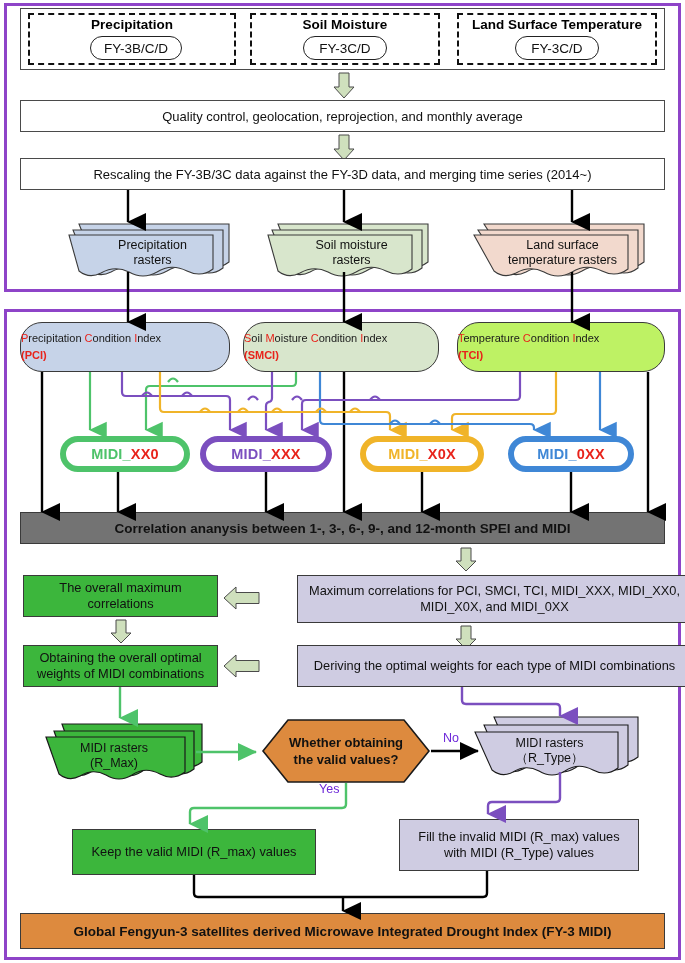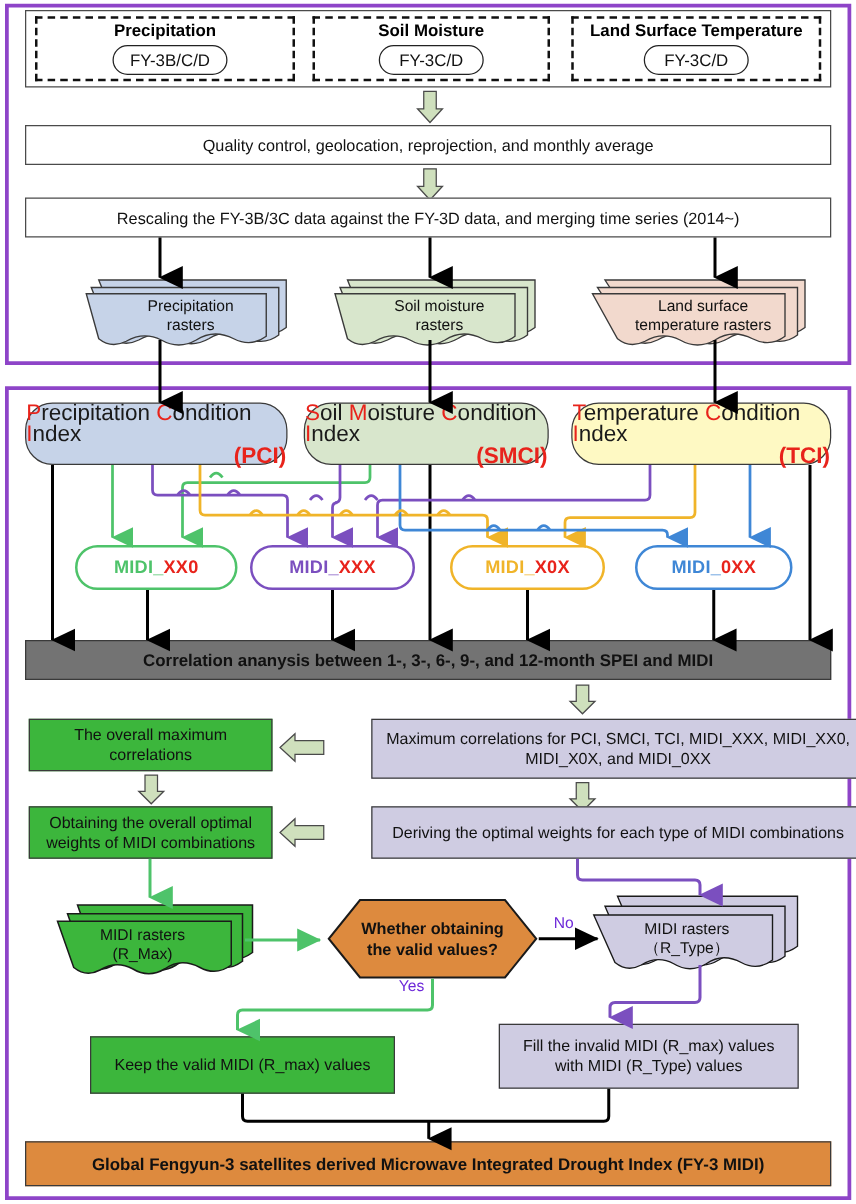--- a/index.html
+++ b/index.html
@@ -27,27 +27,27 @@
   .blockarrow svg{display:block;overflow:visible;}
 
   
   .stack{position:absolute;}
   .stack svg{display:block;overflow:visible;}
   .stack .lbl{position:absolute;left:0;top:0;width:100%;text-align:center;font-size:12.5px;
               color:#111;line-height:15px;}
 
   
   .capsule{position:absolute;box-sizing:border-box;border:1.6px solid #3a3a3a;border-radius:22px;
-           display:flex;flex-direction:column;align-items:flex-end;justify-content:center;
-           font-size:18px;line-height:17px;color:#1a1a1a;}
+           display:flex;flex-direction:column;align-items:flex-start;justify-content:center;
+           font-size:11px;line-height:17px;color:#1a1a1a;}
   .capsule .cap{color:#e8231b;}
   .capsule .abbr{color:#e8231b;font-weight:bold;}
 
   
-  .midi{position:absolute;box-sizing:border-box;border:2px solid #a21caf;border-radius:22px;
+  .midi{position:absolute;box-sizing:border-box;border:6px solid #a21caf;border-radius:22px;
         background:#fff;display:flex;align-items:center;justify-content:center;
         font-size:14.5px;font-weight:bold;letter-spacing:.2px;}
   .midi .suffix{color:#e8231b;}
 
   .corrbar{position:absolute;box-sizing:border-box;border:1px solid #3a3a3a;background:#737373;
            display:flex;align-items:center;justify-content:center;font-size:13.5px;
            font-weight:bold;color:#111;}
 
   .greenbox{position:absolute;box-sizing:border-box;border:1px solid #3a3a3a;background:#3cb63c;
             display:flex;align-items:center;justify-content:center;text-align:center;
@@ -154,21 +154,21 @@
   <div class="capsule" style="left:243px;top:322px;width:196px;height:50px;background:#d8e6cc;">
     <div>
       <span class="cap">S</span><span>oil</span>
       <span class="cap"> M</span><span>oisture</span>
       <span class="cap"> C</span><span>ondition</span>
       <span class="cap"> I</span><span>ndex</span>
     </div>
     <div class="abbr">(SMCI)</div>
   </div>
 
-  <div class="capsule" style="left:457px;top:322px;width:208px;height:50px;background:#fef9c3;">
+  <div class="capsule" style="left:457px;top:322px;width:208px;height:50px;background:#bef264;">
     <div>
       <span class="cap">T</span><span>emperature</span>
       <span class="cap"> C</span><span>ondition</span>
       <span class="cap"> I</span><span>ndex</span>
     </div>
     <div class="abbr">(TCI)</div>
   </div>
 
   <div class="midi" style="left:60px;top:436px;width:130px;height:36px;border-color:#4ec36a;">
     <span style="color:#4ec36a;">MIDI_</span>

